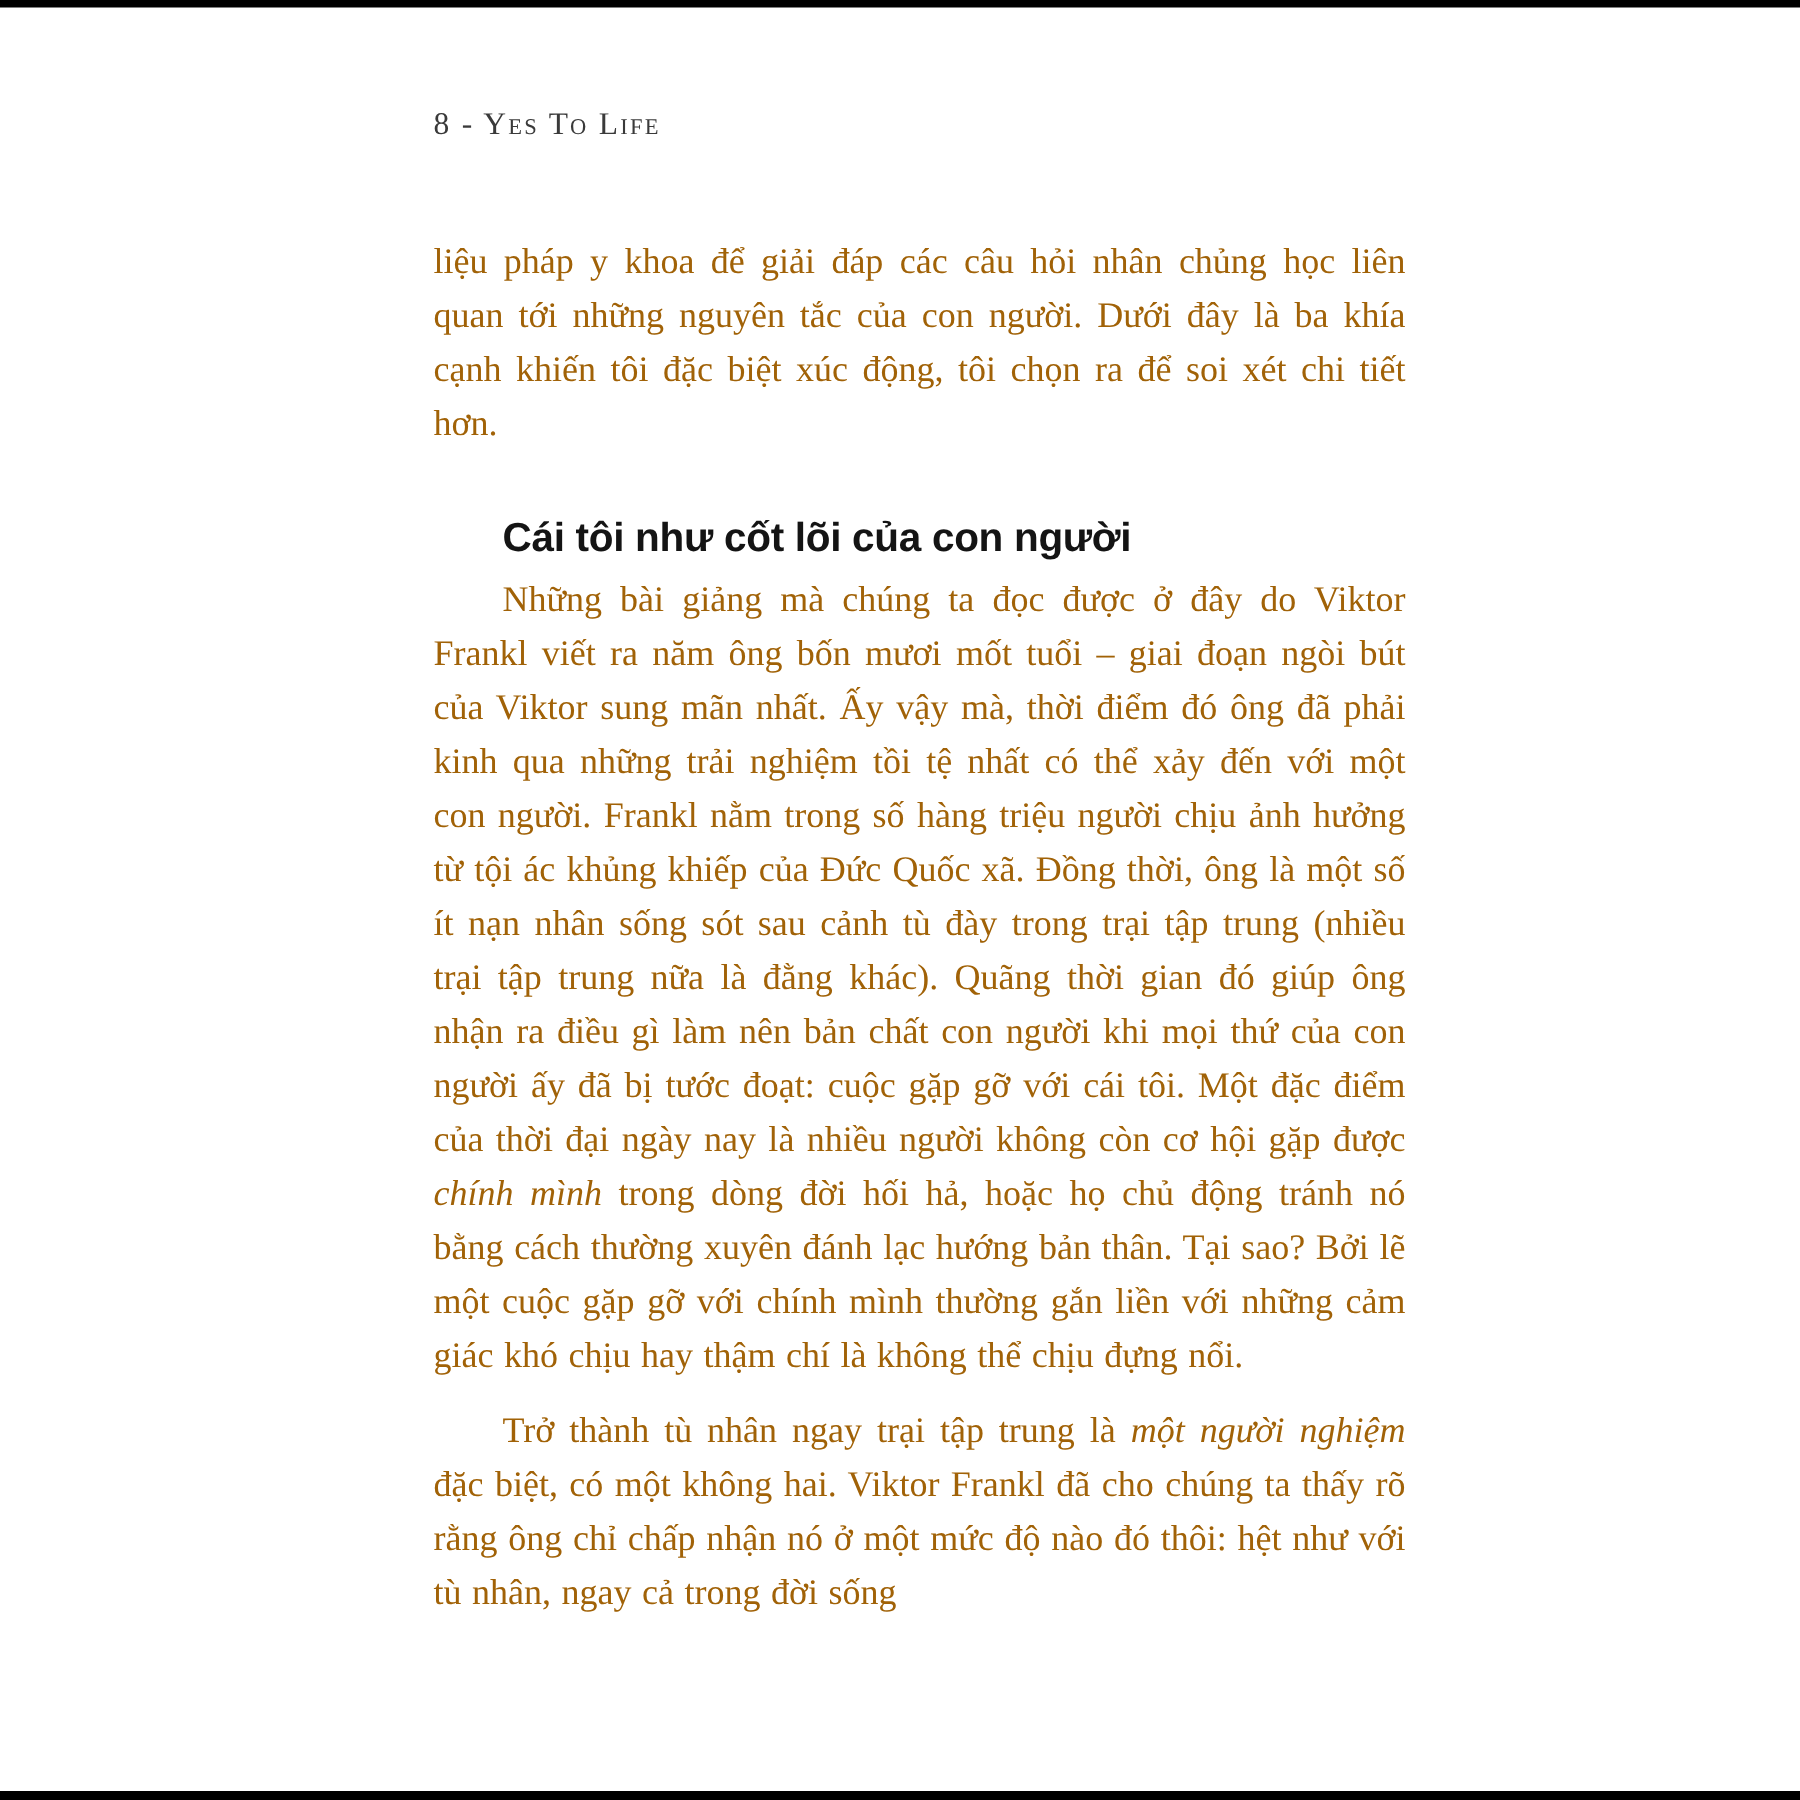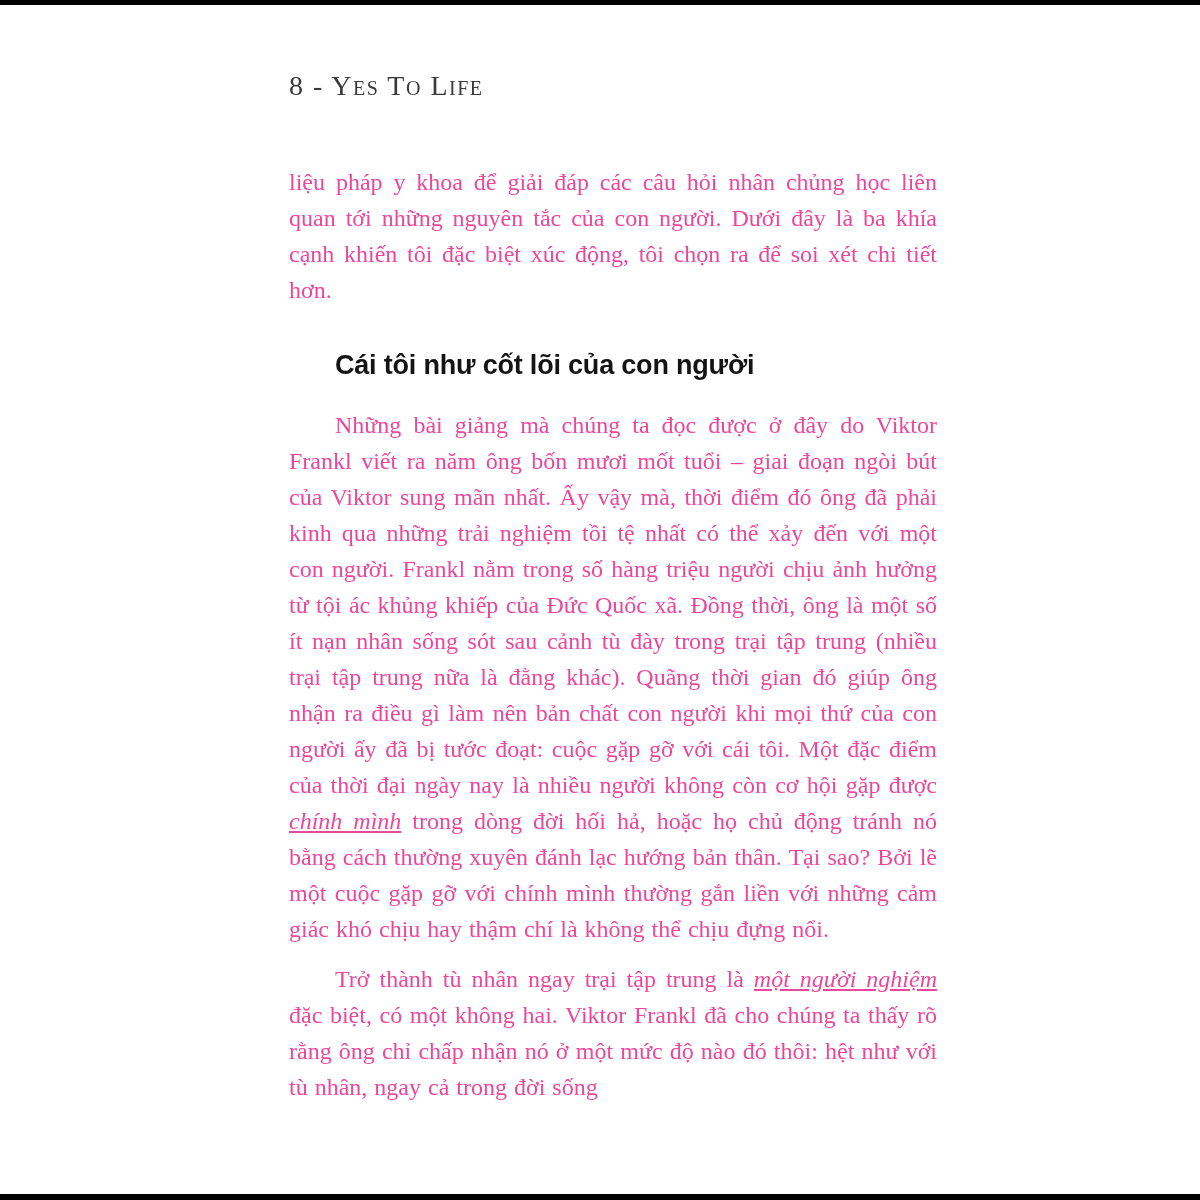--- a/index.html
+++ b/index.html
@@ -21,45 +21,45 @@
   .edge-bar.top { top: 0; height: 5px; }
   .edge-bar.bottom { bottom: 0; height: 6px; }
 
   .page-content {
     position: absolute;
     left: 289px; top: 0;
     width: 648px;
   }
   .running-header {
     margin-top: 70px;
-    font-size: 28px;
+    font-size: 21px;
     font-weight: normal;
     font-variant: small-caps;
     letter-spacing: 1.5px;
     color: #3a3a3a;
   }
   .body-para {
     font-size: 24px;
     line-height: 36px;
     text-align: justify;
-    color: #ec4899;
+    color: #a16207;
     word-spacing: 1px;
   }
   .para-first { margin-top: 62px; }
   .section-heading {
     font-family: "Liberation Sans", sans-serif;
     font-weight: bold;
     font-size: 27px;
     letter-spacing: -0.2px;
     color: #141414;
-    margin: 42px 0 26px 46px;
+    margin: 42px 0 8px 46px;
   }
   .indent { text-indent: 46px; }
   .para-gap { margin-top: 14px; }
-  .body-para em { font-style: italic; text-decoration: underline; }
+  .body-para em { font-style: italic; }
 </style>
 </head>
 <body>
 
 <div class="canvas">
   <div class="edge-bar top"></div>
 
   <div class="page-content">
     <header class="running-header">8 - Yes To Life</header>
 

